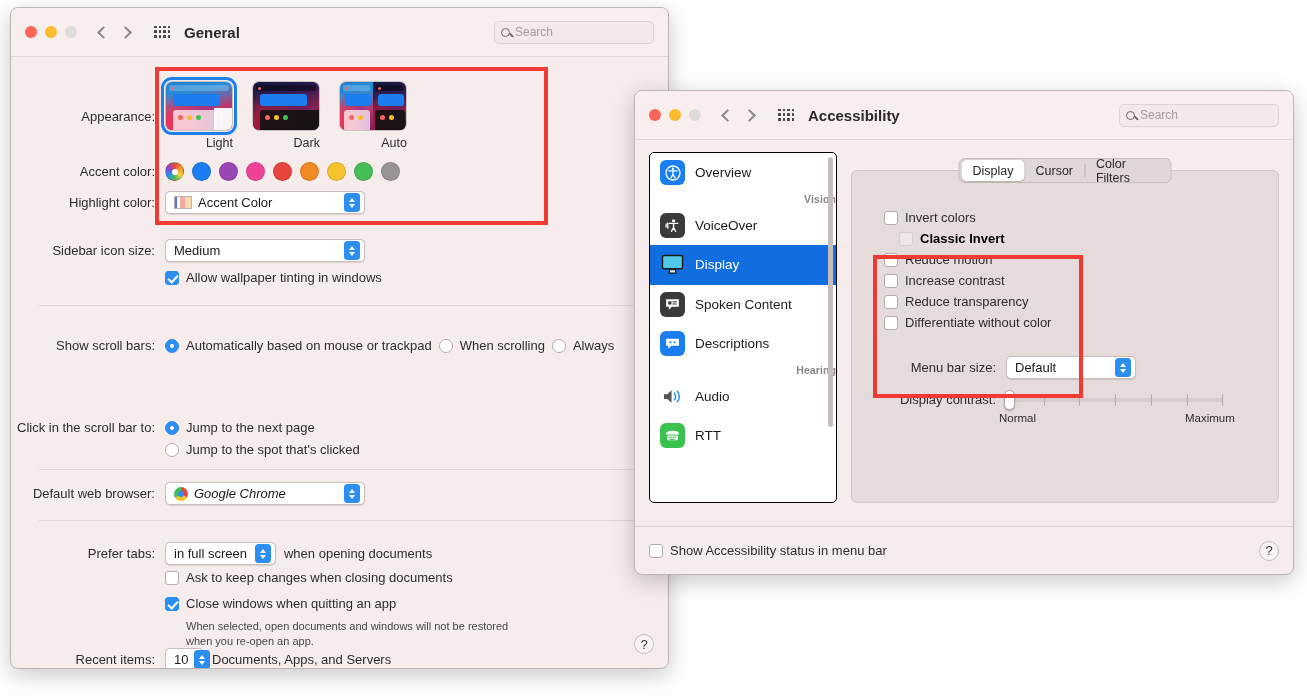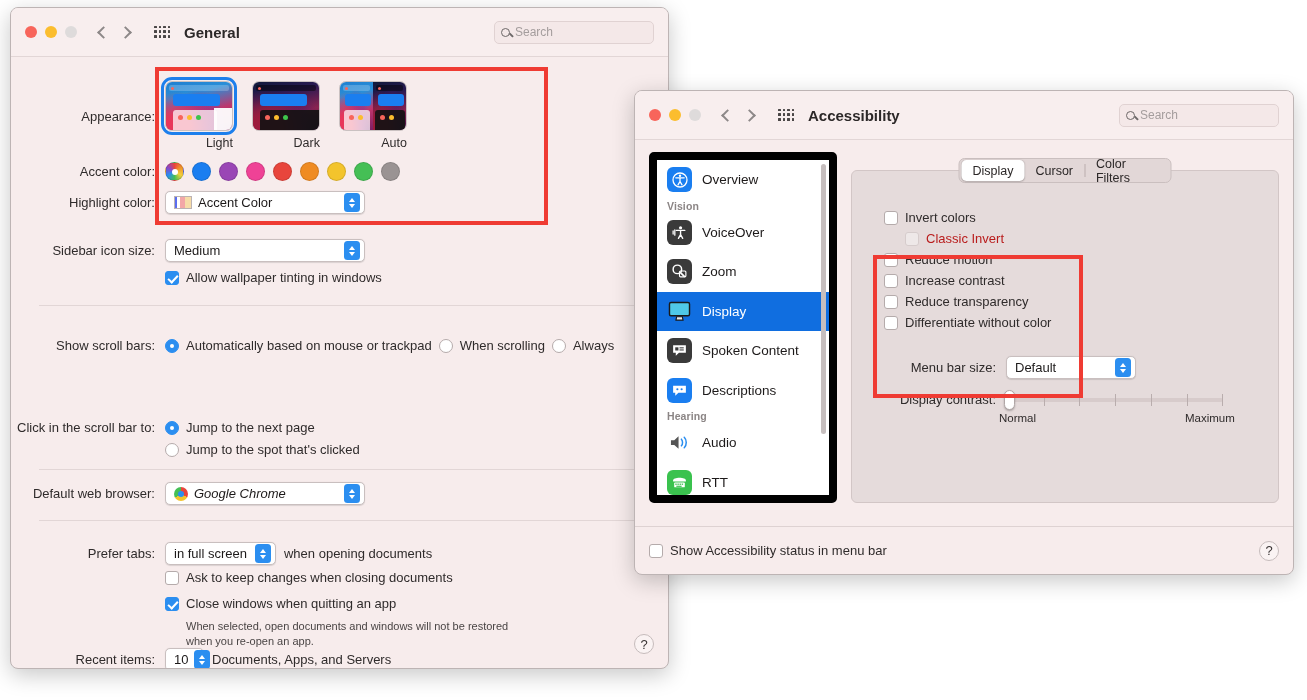--- a/index.html
+++ b/index.html
@@ -244,24 +244,25 @@
     border: 4px solid #ef3b33;
     pointer-events: none;
   }
 
   
   #win-acc { left: 634px; top: 90px; width: 660px; height: 485px; }
   .acc-body { position: relative; height: 437px; padding: 12px 14px 0 14px; display: flex; gap: 14px; }
   .acc-sidebar {
     width: 188px; height: 351px;
     background: #fff;
-    border: 8px solid #000000;
+    border: 1px solid #000000;
     border-radius: 5px;
     overflow: hidden;
     position: relative;
+    text-align: right;
   }
   .acc-item {
     height: 39.5px;
     display: flex; align-items: center;
     gap: 10px;
     padding: 0 10px;
     font-size: 13.5px;
     color: #1d1a1a;
   }
   .acc-item.sel { background: #106ee0; color: #fff; }
@@ -644,30 +645,20 @@
         <span class="ico dark">
           <svg width="17" height="17" viewBox="0 0 16 16">
               <circle cx="9" cy="3.5" r="1.5" fill="#fff"></circle>
               <path d="M5 6h8M9 6.5v3.5M9 10l-2 3.5M9 10l2 3.5" stroke="#fff" stroke-width="1.3" stroke-linecap="round" fill="none"></path>
               <path d="M2 6.5v3M3.6 5.5v5" stroke="#fff" stroke-width="1.2" stroke-linecap="round"></path>
             </svg>
         </span>
         <span>VoiceOver</span>
       </div>
 
-      <div class="acc-item">
-        <span class="ico dark">
-          <svg width="17" height="17" viewBox="0 0 16 16">
-              <circle cx="6" cy="6" r="4" fill="none" stroke="#fff" stroke-width="1.4"></circle>
-              <path d="M9.2 9.2L12.5 12.5" stroke="#fff" stroke-width="1.6" stroke-linecap="round"></path>
-              <rect x="8" y="7.5" width="6" height="5.5" rx="1" fill="none" stroke="#fff" stroke-width="1.1"></rect>
-            </svg>
-        </span>
-        <span>Zoom</span>
-      </div>
 
       <div class="acc-item sel">
         <span class="ico none">
           <svg width="23" height="21" viewBox="0 0 24 22">
               <rect x="1.5" y="1.5" width="21" height="14" rx="1.6" fill="#4fc9e8" stroke="#1a1a1a" stroke-width="1.5"></rect>
               <path d="M9 16.5h6l.7 3.5H8.3z" fill="#e9e9e9" stroke="#1a1a1a" stroke-width="1.2"></path>
             </svg>
         </span>
         <span>Display</span>
       </div>
@@ -739,21 +730,21 @@
         <div class="tab">Cursor</div>
         <div class="tabdiv"></div>
         <div class="tab">Color Filters</div>
       </div>
 
       <div style="position:absolute; left:32px; top:39px; display:flex; flex-direction:column; gap:6px;">
         <div class="chk-row">
           <span class="chk"></span>
           <span>Invert colors</span>
         </div>
-        <div class="chk-row" style="margin-left:21px; color:#b91c1c;">
+        <div class="chk-row" style="margin-left:15px; color:#000000;font-weight:bold;">
           <span class="chk dis"></span>
           <span>Classic Invert</span>
         </div>
         <div class="chk-row">
           <span class="chk"></span>
           <span>Reduce motion</span>
         </div>
         <div class="chk-row">
           <span class="chk"></span>
           <span>Increase contrast</span>

